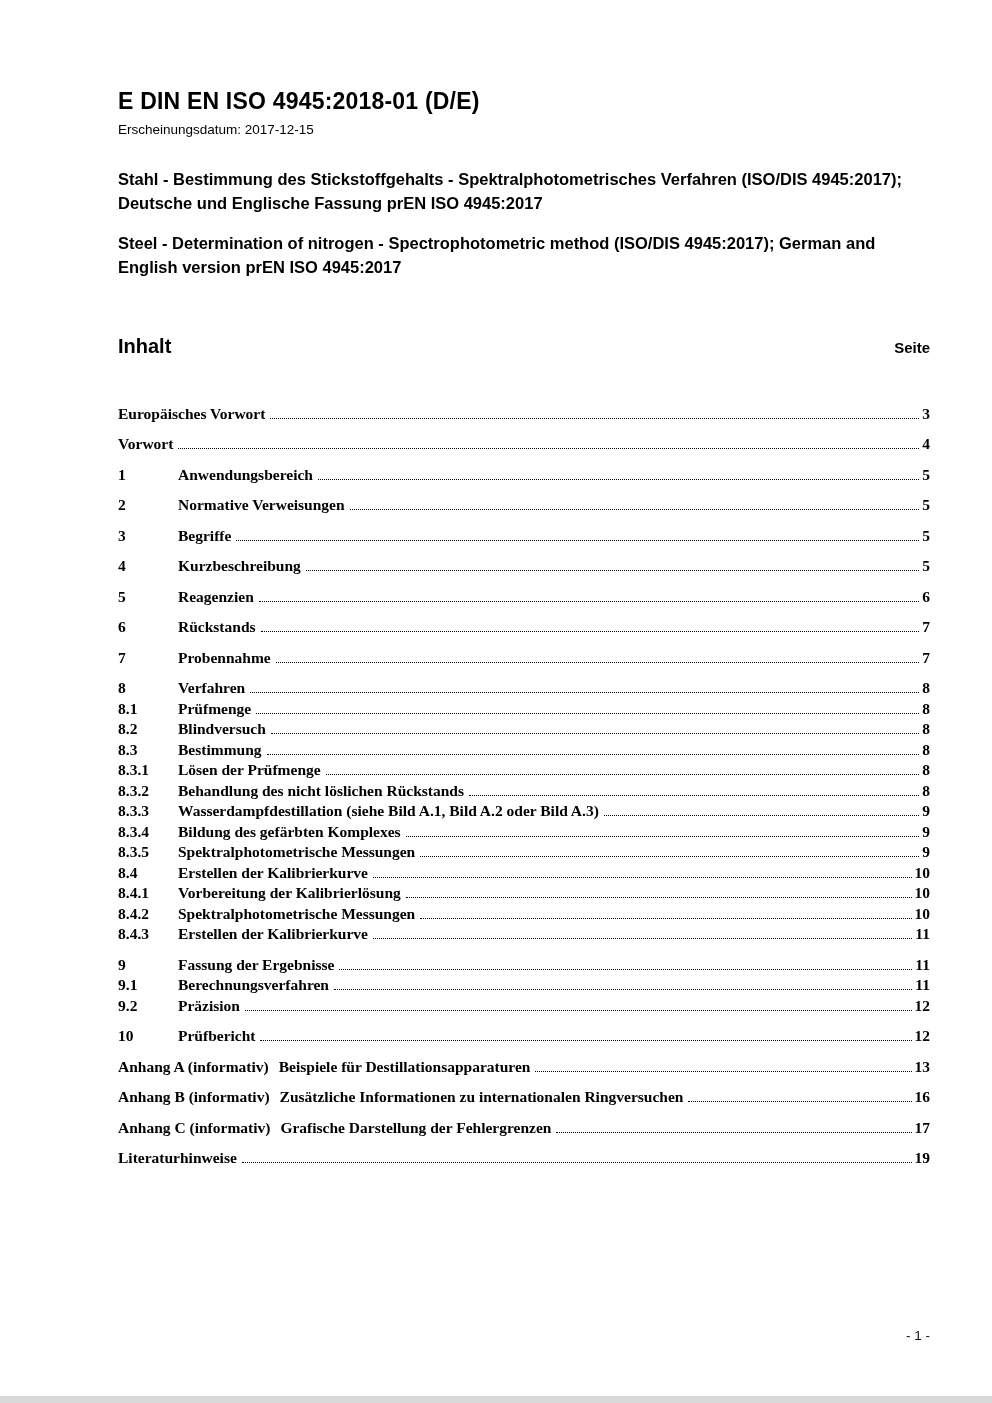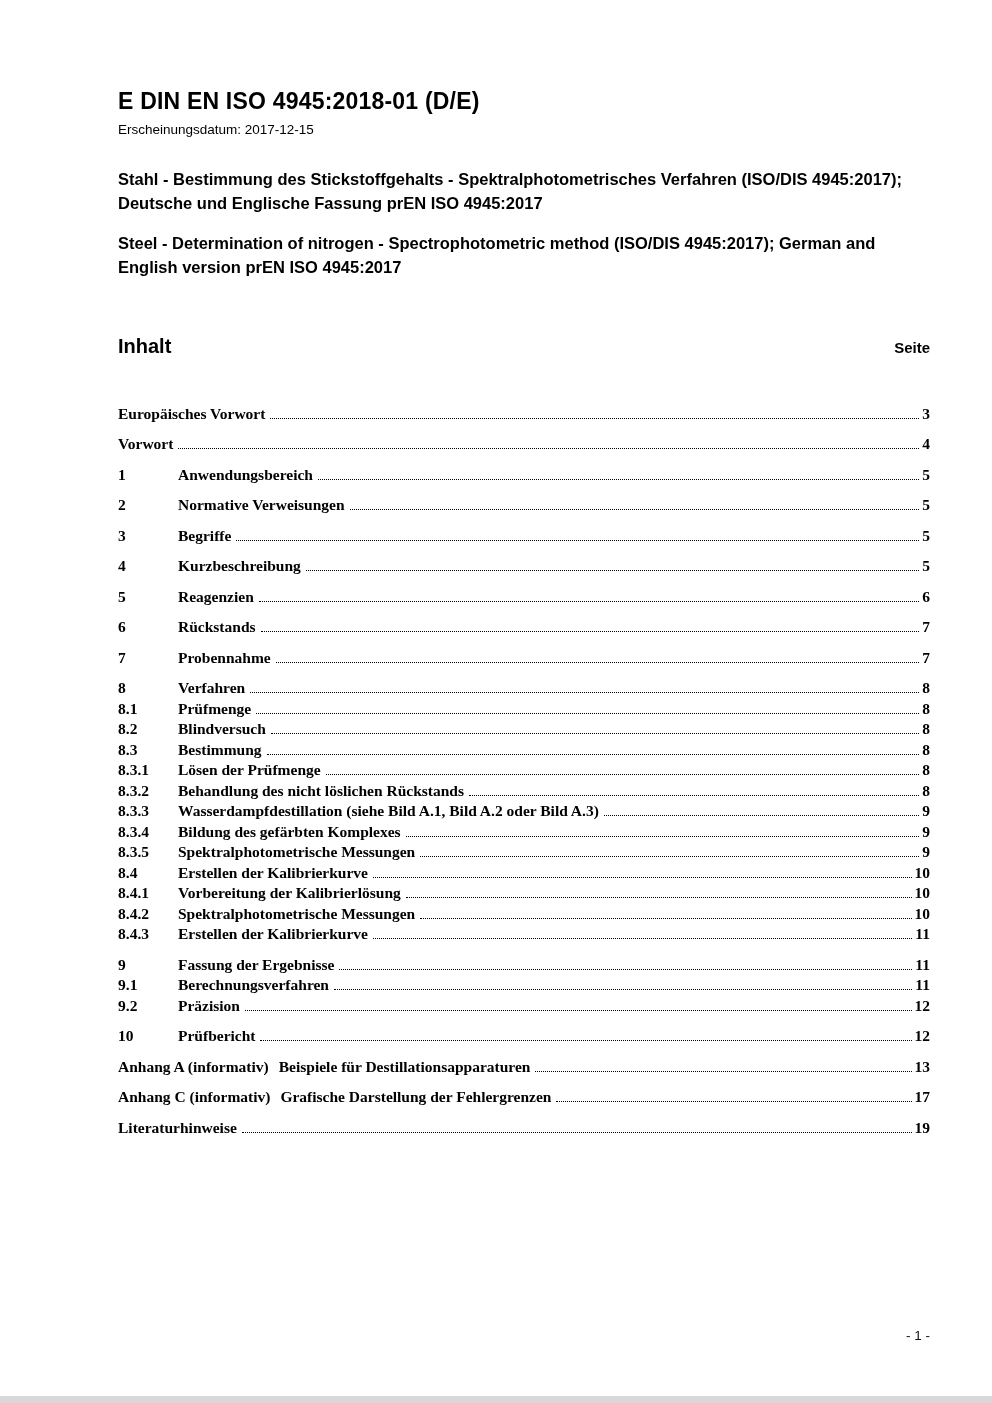--- a/index.html
+++ b/index.html
@@ -289,20 +289,26 @@
     <span class="toc-page">12</span>
   </div>
 
   <div class="toc-row spaced">
     <span class="toc-num">Anhang A (informativ)</span>
     <span class="toc-label">Beispiele für Destillationsapparaturen</span>
     <span class="toc-dots"></span>
     <span class="toc-page">13</span>
   </div>
 
+  <div class="toc-row spaced">
+    <span class="toc-num">Anhang B (informativ)</span>
+    <span class="toc-label">Zusätzliche Informationen zu internationalen Ringversuchen</span>
+    <span class="toc-dots"></span>
+    <span class="toc-page">16</span>
+  </div>
 
   <div class="toc-row spaced">
     <span class="toc-num">Anhang C (informativ)</span>
     <span class="toc-label">Grafische Darstellung der Fehlergrenzen</span>
     <span class="toc-dots"></span>
     <span class="toc-page">17</span>
   </div>
 
   <div class="toc-row spaced no-num">
 

